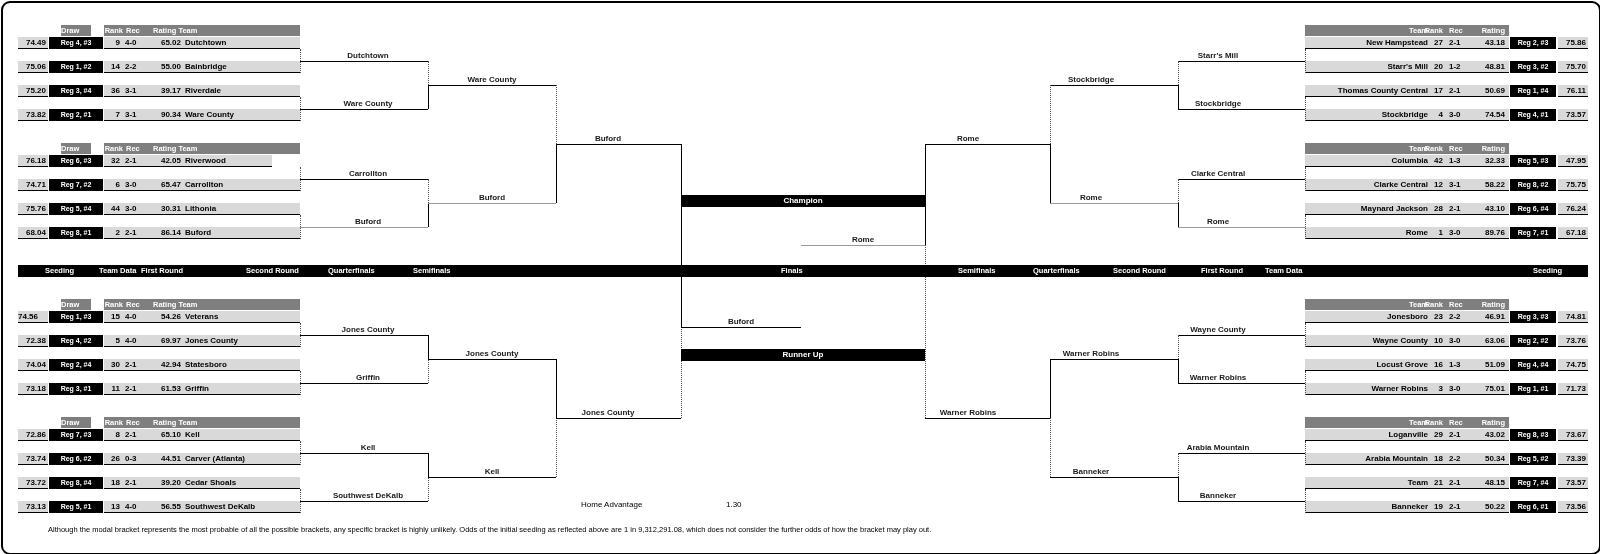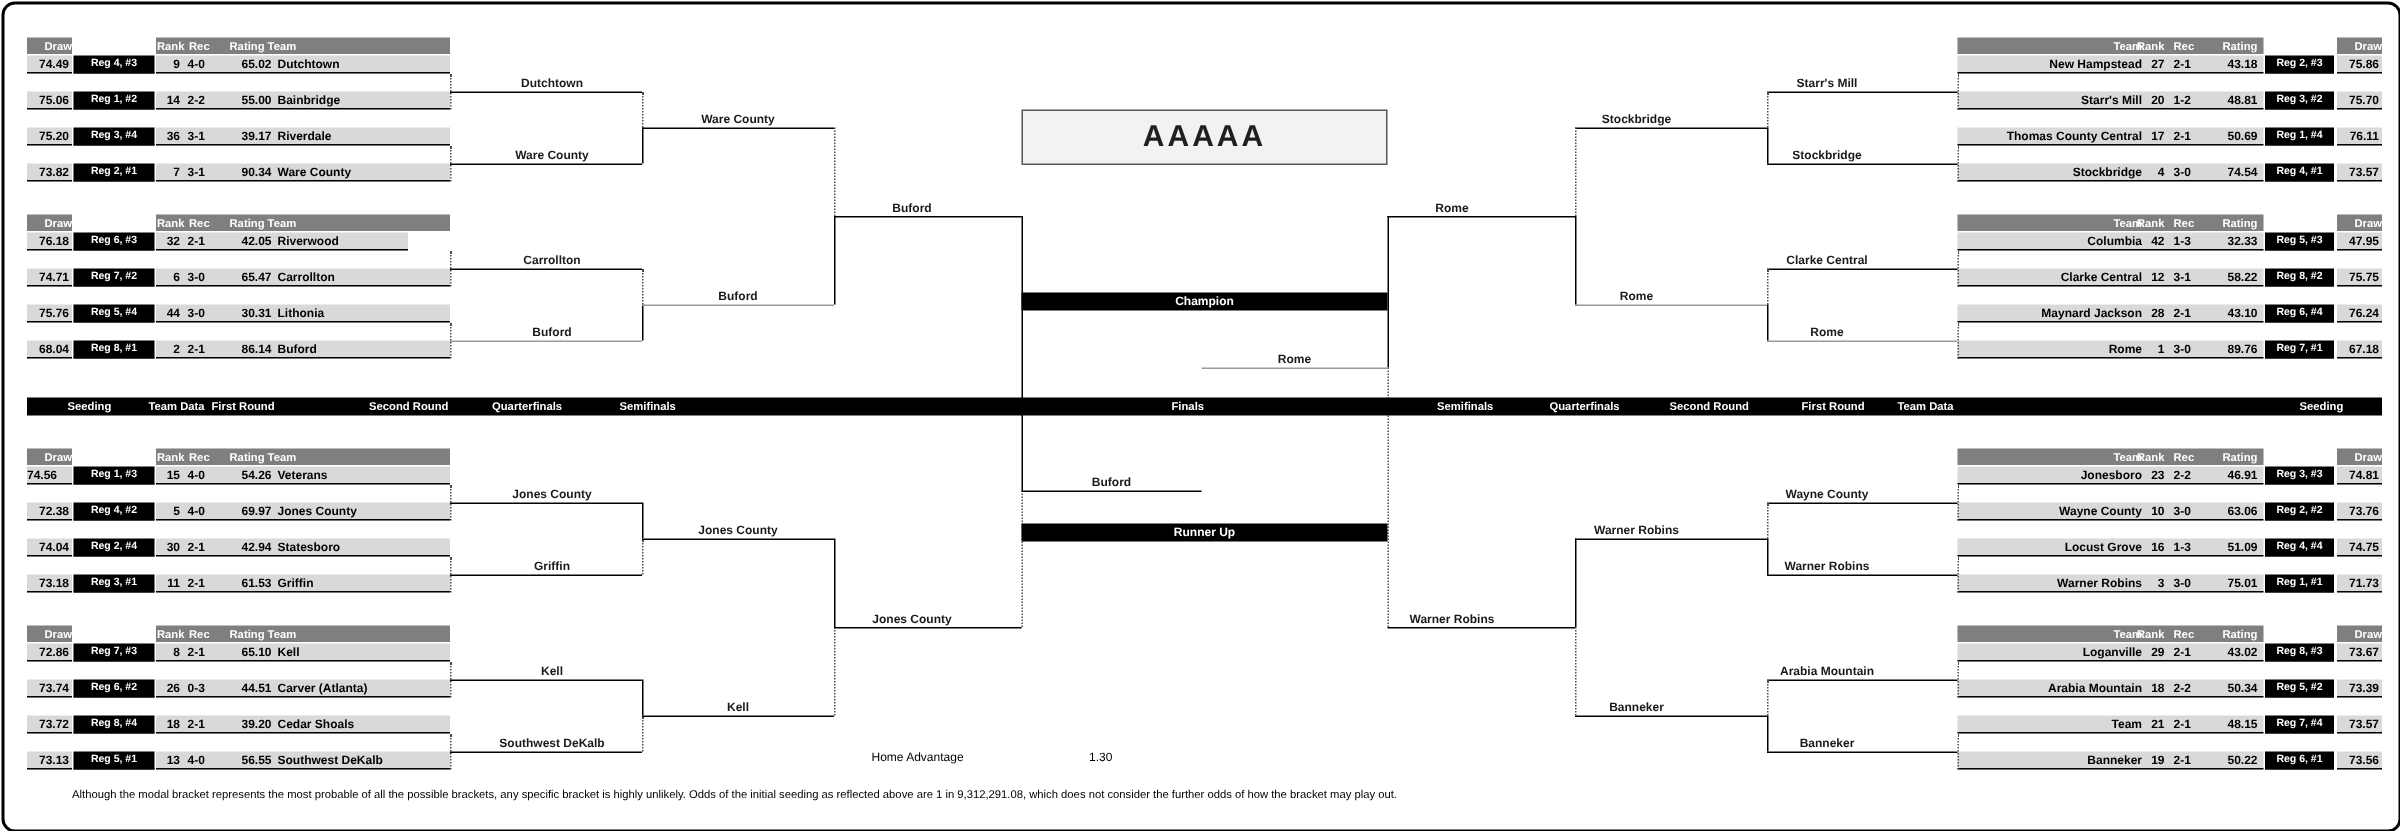--- a/index.html
+++ b/index.html
@@ -1,21 +1,21 @@
 <!DOCTYPE html>
 <html><head>
 <meta charset="utf-8">
 <style>
   html,body{margin:0;padding:0;background:#fff;}
   .frame{position:relative;width:1596px;height:550px;margin:1px;border:2px solid #000;border-radius:9px;background:#fff;overflow:hidden;
          font-family:"Liberation Sans",sans-serif;-webkit-font-smoothing:antialiased;}
   .abs{position:absolute;box-sizing:border-box;}
   .sp{position:absolute;top:0;white-space:nowrap;}
   .r{text-align:right;}
-  .c{text-align:right;}
+  .c{text-align:left;margin-left:43px;}
   .hdrbar{background:#7f7f7f;color:#fff;font-weight:bold;font-size:7.5px;}
   .cell{background:#d9d9d9;color:#000;font-weight:bold;font-size:8px;white-space:nowrap;}
   .rgn{background:#000;color:#fff;font-weight:bold;font-size:7px;text-align:center;white-space:nowrap;}
   .bb{border-bottom:1px solid #000;}
   .lbl{font-weight:bold;font-size:8px;color:#1a1a1a;text-align:center;white-space:nowrap;overflow:visible;}
   .blackbar{background:#000;color:#fff;font-weight:bold;font-size:8px;text-align:center;}
   .roundlbl{position:absolute;top:0;color:#fff;font-weight:bold;font-size:7.5px;white-space:nowrap;}
   .title{background:#f2f2f2;border:1px solid #595959;color:#1f1f1f;font-weight:bold;font-size:20px;letter-spacing:2px;text-align:center;}
   .note{font-size:7.5px;color:#000;white-space:nowrap;}
   .ha{font-size:8px;color:#000;white-space:nowrap;}
@@ -429,21 +429,20 @@
     <div class="abs lbl" style="left:1145px;top:370px;width:140px;height:9px;line-height:9px">Warner Robins</div>
     <div class="abs lbl" style="left:1145px;top:440px;width:140px;height:9px;line-height:9px">Arabia Mountain</div>
     <div class="abs lbl" style="left:1145px;top:488px;width:140px;height:9px;line-height:9px">Banneker</div>
     <div class="abs lbl" style="left:1018px;top:72px;width:140px;height:9px;line-height:9px">Stockbridge</div>
     <div class="abs lbl" style="left:1018px;top:190px;width:140px;height:9px;line-height:9px">Rome</div>
     <div class="abs lbl" style="left:1018px;top:346px;width:140px;height:9px;line-height:9px">Warner Robins</div>
     <div class="abs lbl" style="left:1018px;top:464px;width:140px;height:9px;line-height:9px">Banneker</div>
     <div class="abs lbl" style="left:895px;top:131px;width:140px;height:9px;line-height:9px">Rome</div>
     <div class="abs lbl" style="left:895px;top:405px;width:140px;height:9px;line-height:9px">Warner Robins</div>
     <div class="abs lbl" style="left:790px;top:232px;width:140px;height:9px;line-height:9px">Rome</div>
-    <div class="abs title" style="left:678px;top:70px;width:244px;height:37px;line-height:35px">AAAAA</div>
     <div class="abs blackbar" style="left:678px;top:192px;width:244px;height:12px;line-height:12px">Champion</div>
     <div class="abs blackbar" style="left:678px;top:346px;width:244px;height:12px;line-height:12px">Runner Up</div>
     <div class="abs" style="left:15px;top:262px;width:1570px;height:12px;line-height:12px;background:#000">
       <span class="roundlbl" style="left:27px">Seeding</span>
       <span class="roundlbl" style="left:81px">Team Data</span>
       <span class="roundlbl" style="left:123px">First Round</span>
       <span class="roundlbl" style="left:228px">Second Round</span>
       <span class="roundlbl" style="left:310px">Quarterfinals</span>
       <span class="roundlbl" style="left:395px">Semifinals</span>
       <span class="roundlbl" style="left:763px">Finals</span>

